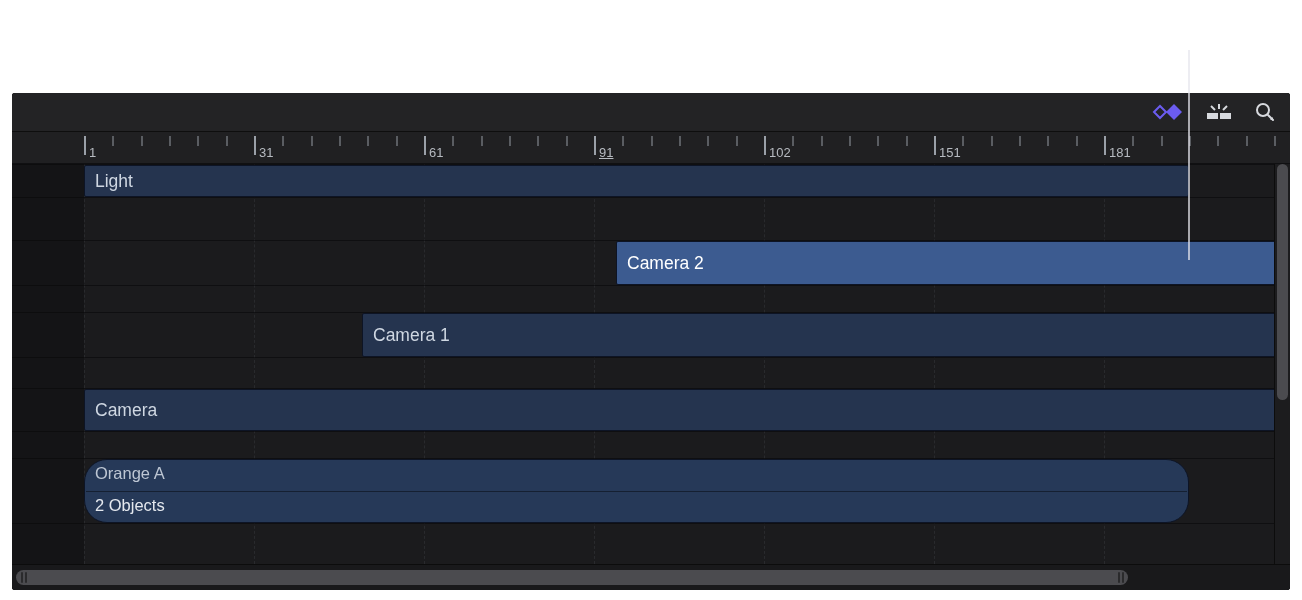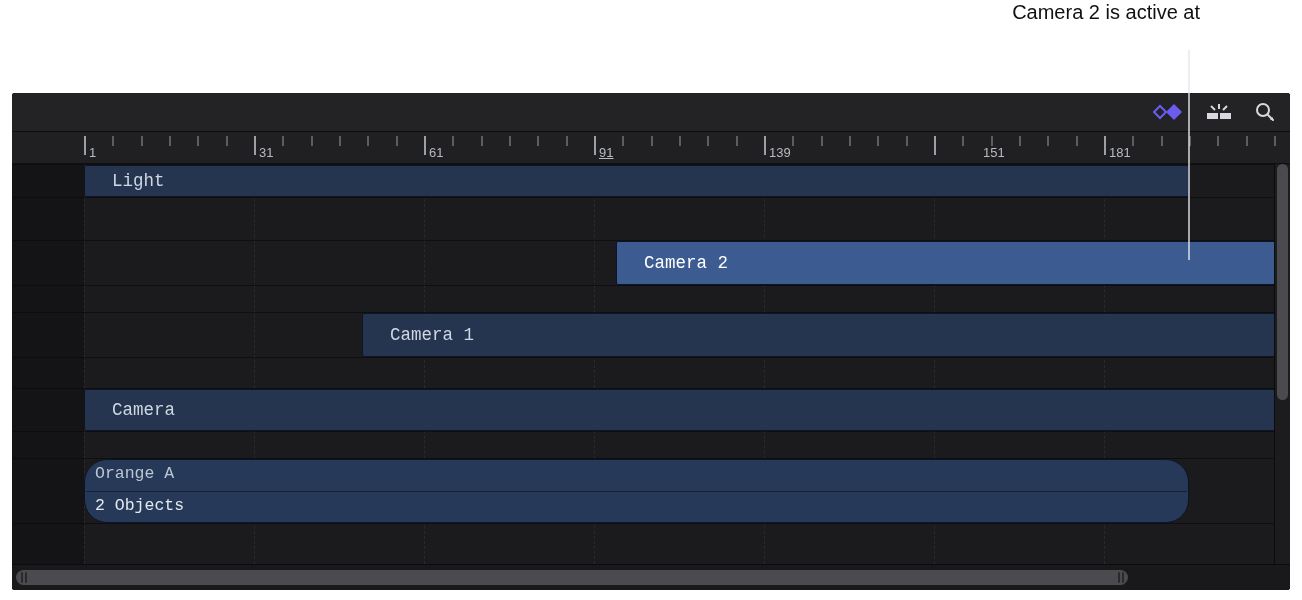--- a/index.html
+++ b/index.html
@@ -127,22 +127,21 @@
 
     .clip {
       position: absolute;
       top: 0;
       bottom: 0;
       background: #2a3d5e;
       border: 1px solid #0d1425;
       border-radius: 2px;
       display: flex;
       align-items: center;
-      padding-left: 27px;
-      font-family: Liberation Mono, monospace;
+      padding-left: 10px;
     }
     .clip.bright { background: #3c5b90; }
     .clip.dim { background: #25344f; }
     .clip.group { background: #263958; }
     .clip-label {
       color: #cfd7e2;
       font-size: 17.5px;
       white-space: nowrap;
     }
     .clip.bright .clip-label { color: #ffffff; }
@@ -190,21 +189,20 @@
       width: 7px;
       display: flex; flex-direction: row; gap: 2px;
       align-items: center; justify-content: center;
     }
     .hthumb-grip span { display:block; width:2px; height:100%; background:#2a2a2c; border-radius:1px; }
   </style>
 </head>
 <body>
 
 <div class="annotation">
-  <div>Camera 2 is active at</div>
 </div>
 <div class="annotation-line"></div>
 
 <div class="panel">
 
   <div class="toolbar">
     <div class="tb-icon">
       <svg width="36" height="20" viewBox="0 0 36 20">
         <path d="M6 10 L12 4 L18 10 L12 16 Z" fill="none" stroke="#6b5cf0" stroke-width="2"></path>
         <path d="M18 10 L26 2 L34 10 L26 18 Z" fill="#6b5cf0"></path>
@@ -252,28 +250,28 @@
         <div class="ruler-minor" style="left: 525.333px;"></div>
         <div class="ruler-minor" style="left: 553.667px;"></div>
         <div class="ruler-major" style="left: 582px;"></div>
         <div class="ruler-label" style="left: 587px; text-decoration: underline;">91</div>
         <div class="ruler-minor" style="left: 610.333px;"></div>
         <div class="ruler-minor" style="left: 638.667px;"></div>
         <div class="ruler-minor" style="left: 667px;"></div>
         <div class="ruler-minor" style="left: 695.333px;"></div>
         <div class="ruler-minor" style="left: 723.667px;"></div>
         <div class="ruler-major" style="left: 752px;"></div>
-        <div class="ruler-label" style="left: 757px;">139</div>
+        <div class="ruler-label" style="left: 757px;">102</div>
         <div class="ruler-minor" style="left: 780.333px;"></div>
         <div class="ruler-minor" style="left: 808.667px;"></div>
         <div class="ruler-minor" style="left: 837px;"></div>
         <div class="ruler-minor" style="left: 865.333px;"></div>
         <div class="ruler-minor" style="left: 893.667px;"></div>
         <div class="ruler-major" style="left: 922px;"></div>
-        <div class="ruler-label" style="left: 927px; margin-left: 44px;">151</div>
+        <div class="ruler-label" style="left: 927px;">151</div>
         <div class="ruler-minor" style="left: 950.333px;"></div>
         <div class="ruler-minor" style="left: 978.667px;"></div>
         <div class="ruler-minor" style="left: 1007px;"></div>
         <div class="ruler-minor" style="left: 1035.33px;"></div>
         <div class="ruler-minor" style="left: 1063.67px;"></div>
         <div class="ruler-major" style="left: 1092px;"></div>
         <div class="ruler-label" style="left: 1097px;">181</div>
         <div class="ruler-minor" style="left: 1120.33px;"></div>
         <div class="ruler-minor" style="left: 1148.67px;"></div>
         <div class="ruler-minor" style="left: 1177px;"></div>

